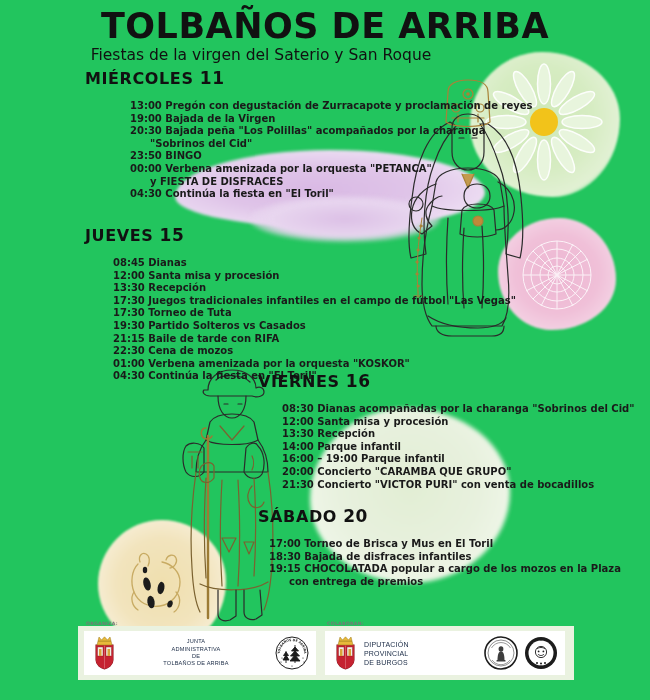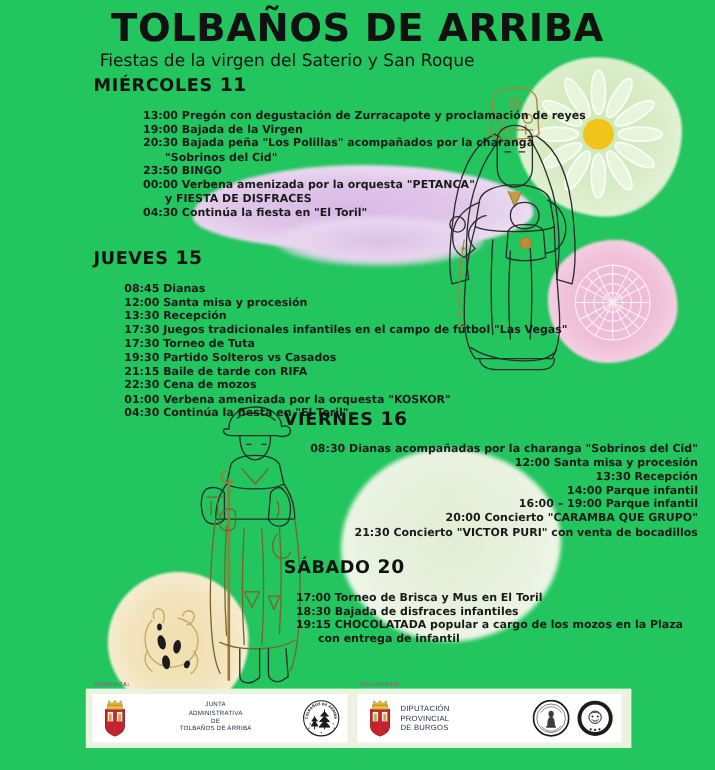--- a/index.html
+++ b/index.html
@@ -76,21 +76,21 @@
     line-height:12.6px;white-space:nowrap;
     font-family:"DejaVu Sans", sans-serif;
   }
   .events li.cont{padding-left:20px;}
 
   #day-mie{left:85px;top:68px;}
   #day-mie .events{margin-left:45px;margin-top:4px;}
   #day-jue{left:85px;top:225px;}
   #day-jue .events{margin-left:28px;margin-top:2px;}
   #day-vie{left:258px;top:371px;}
-  #day-vie .events{margin-left:24px;margin-top:6px;text-align:right;}
+  #day-vie .events{margin-left:24px;margin-top:6px;}
   #day-sab{left:258px;top:506px;}
   #day-sab .events{margin-left:11px;margin-top:6px;}
 
   
   .art{position:absolute;pointer-events:none;}
   #art-virgin{left:392px;top:78px;width:150px;height:262px;}
   #art-roque{left:160px;top:368px;width:136px;height:262px;}
   #art-dog{left:118px;top:548px;width:80px;height:76px;}
 
   
@@ -332,21 +332,21 @@
 
   <div class="day" id="day-sab">
     <div class="day-head">
       <span>SÁBADO</span>
       <span class="num">20</span>
     </div>
     <ul class="events" id="events-3">
         <li>17:00 Torneo de Brisca y Mus en El Toril</li>
         <li>18:30 Bajada de disfraces infantiles</li>
         <li>19:15 CHOCOLATADA popular a cargo de los mozos en la Plaza</li>
-        <li class="cont">con entrega de infantil</li>
+        <li class="cont">con entrega de premios</li>
       </ul>
   </div>
 
   <div class="footer">
 
     <div class="foot-box" style="width:232px;">
       <span class="foot-label">ORGANIZA:</span>
 
       <svg class="crest" viewBox="0 0 27 34">
         <g>

